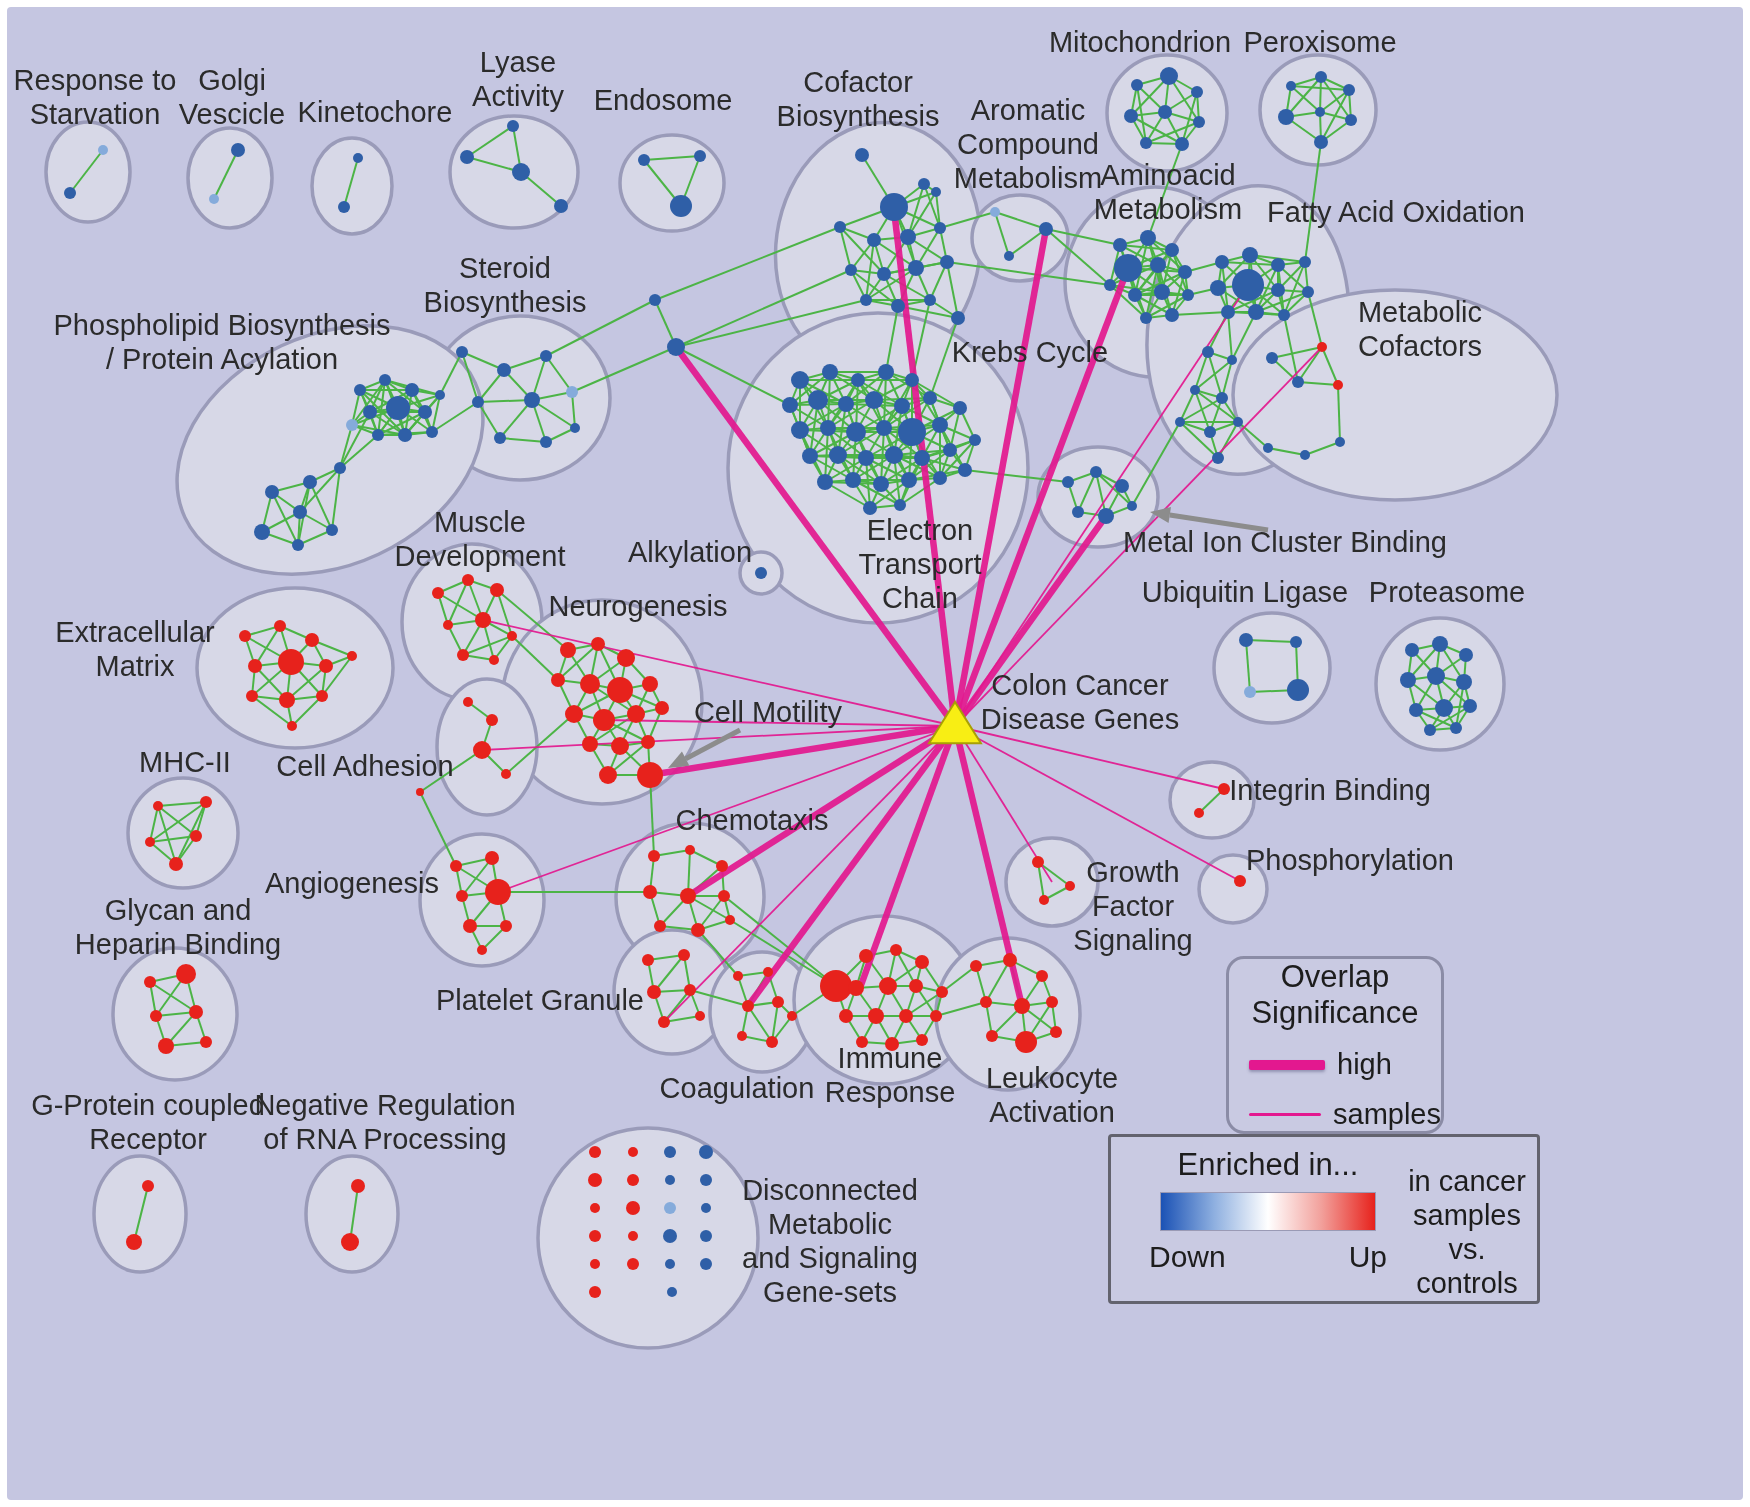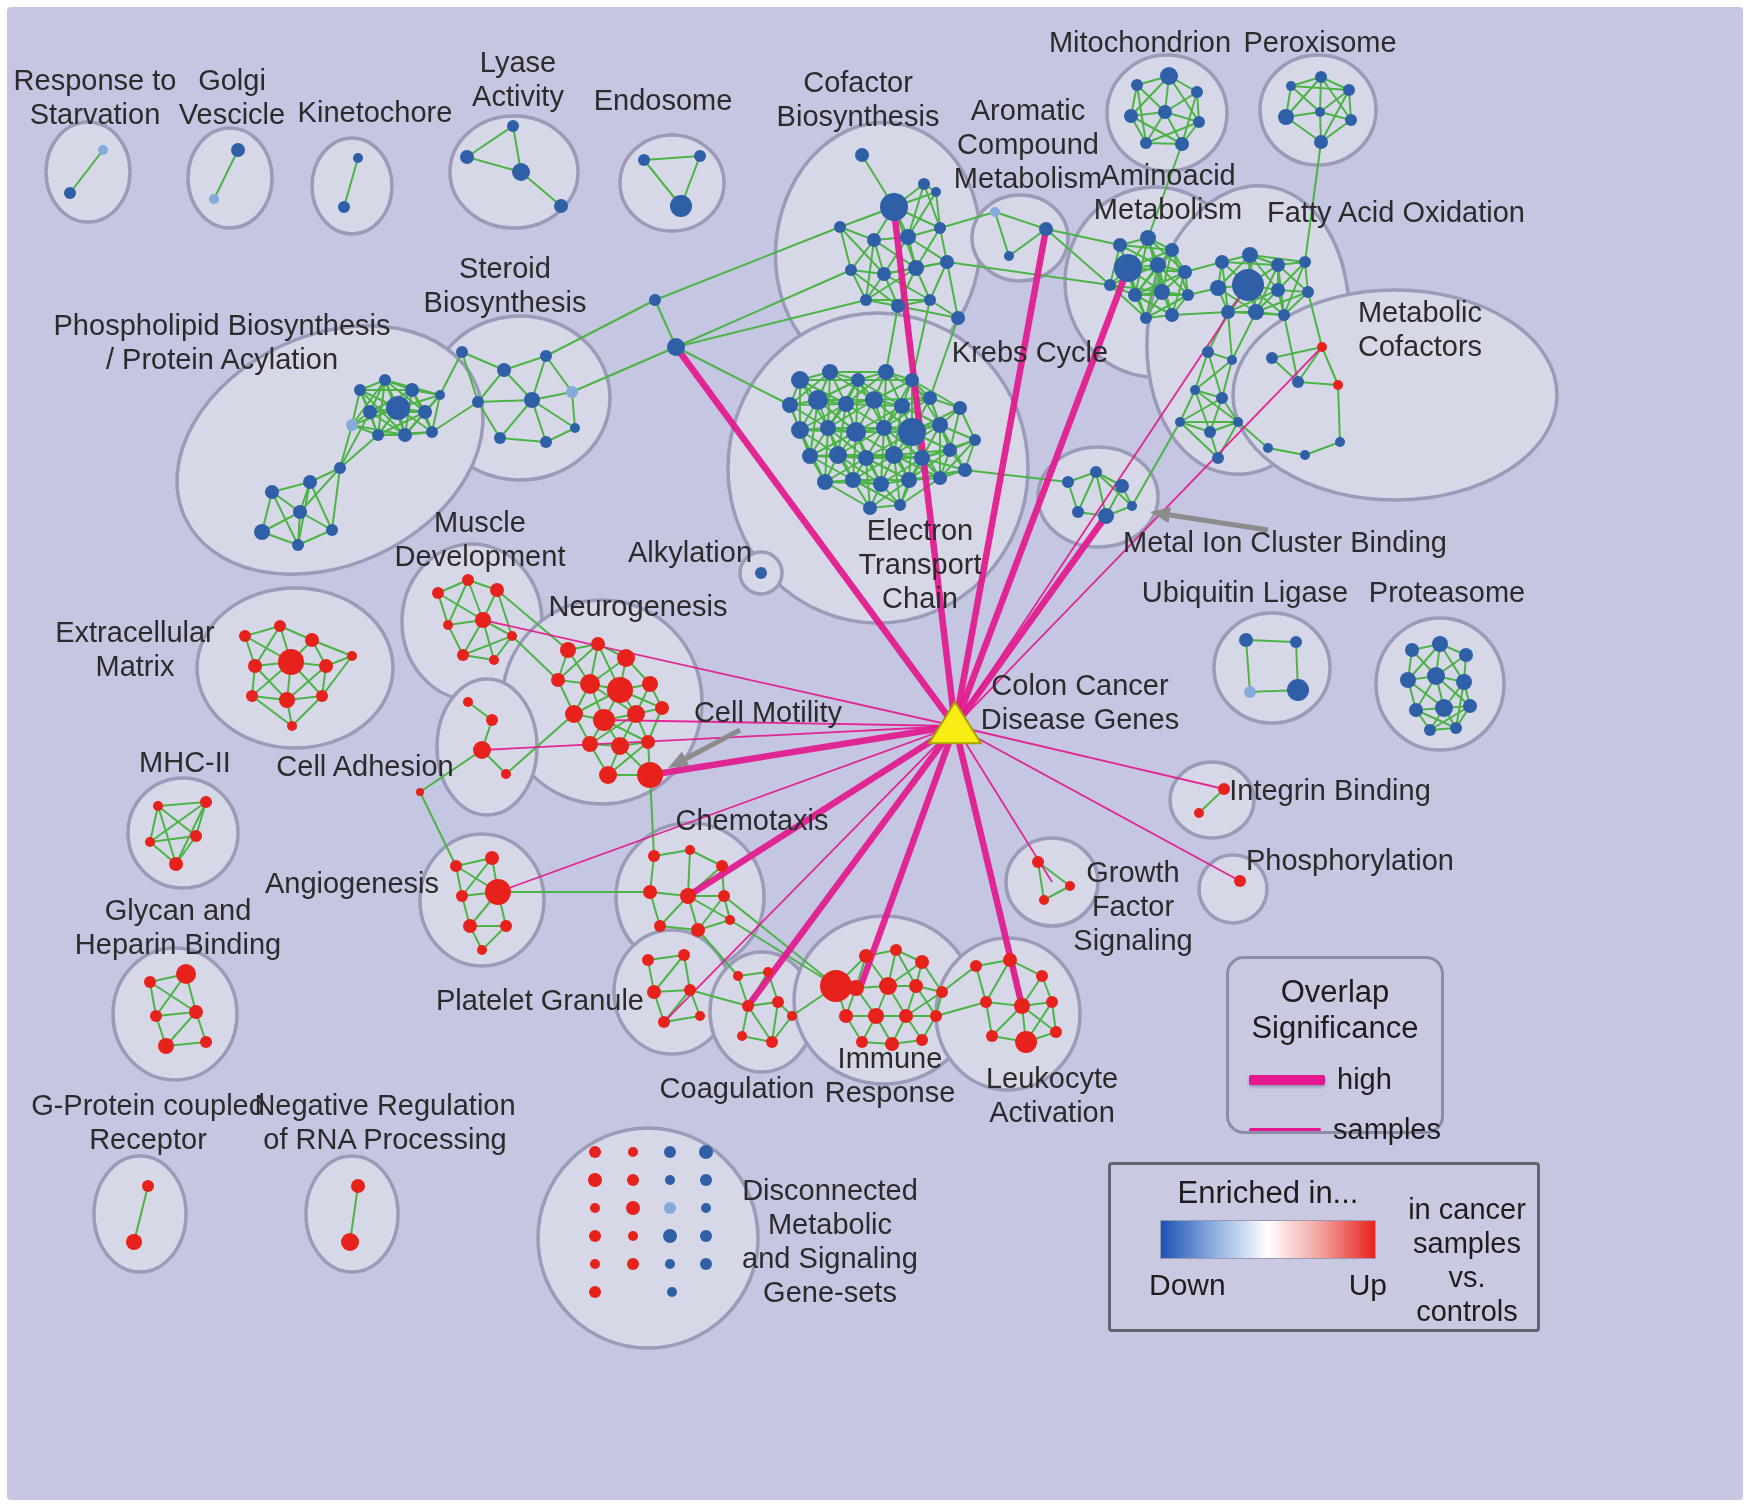--- a/index.html
+++ b/index.html
@@ -3,28 +3,28 @@
 <meta charset="utf-8">
 <style>
   html,body{margin:0;padding:0;}
   body{width:1750px;height:1507px;background:#ffffff;position:relative;
        font-family:"Liberation Sans", sans-serif;color:#1d1d1d;overflow:hidden;}
   .stage{position:absolute;inset:0;}
   svg{position:absolute;left:0;top:0;}
   svg text{font-family:"Liberation Sans", sans-serif;}
   .legend{position:absolute;box-sizing:border-box;}
   .overlap-box{left:1226px;top:956px;width:218px;height:178px;border:3px solid #8b8ca6;
-               border-radius:18px;padding-top:15px;background:rgba(215,216,233,0.25);}
+               border-radius:18px;padding-top:0;background:rgba(215,216,233,0.25);}
   .overlap-title{text-align:center;font-size:31px;line-height:36px;color:#1d1d1d;}
   .sig-row{display:flex;align-items:center;gap:12px;margin:17px 0 0 20px;}
   .sig-line{display:inline-block;border-radius:2px;}
   .sig-line.high{width:76px;height:10px;background:#e3188f;box-shadow:0 2px 3px rgba(80,80,120,.45);}
   .sig-line.moderate{width:76px;height:3px;background:#e3188f;}
   .sig-label{font-size:29px;}
-  .enriched-box{left:1108px;top:1162px;width:432px;height:170px;border:3px solid #63636e;
+  .enriched-box{left:1108px;top:1134px;width:432px;height:170px;border:3px solid #63636e;
                 border-radius:4px;display:flex;background:rgba(215,216,233,0.25);}
   .enriched-left{width:258px;margin-left:28px;display:flex;flex-direction:column;align-items:center;padding-top:10px;}
   .enriched-title{font-size:31px;color:#1d1d1d;}
   .gradient-bar{width:214px;height:37px;margin-top:9px;border:1px solid #9a9ab5;}
   .du-row{width:238px;display:flex;justify-content:space-between;font-size:30px;margin-top:9px;}
   .enriched-note{flex:1;display:flex;align-items:center;justify-content:center;font-size:29px;
                  line-height:34px;text-align:center;white-space:pre-line;padding-top:26px;}
 </style>
 </head>
 <body>

